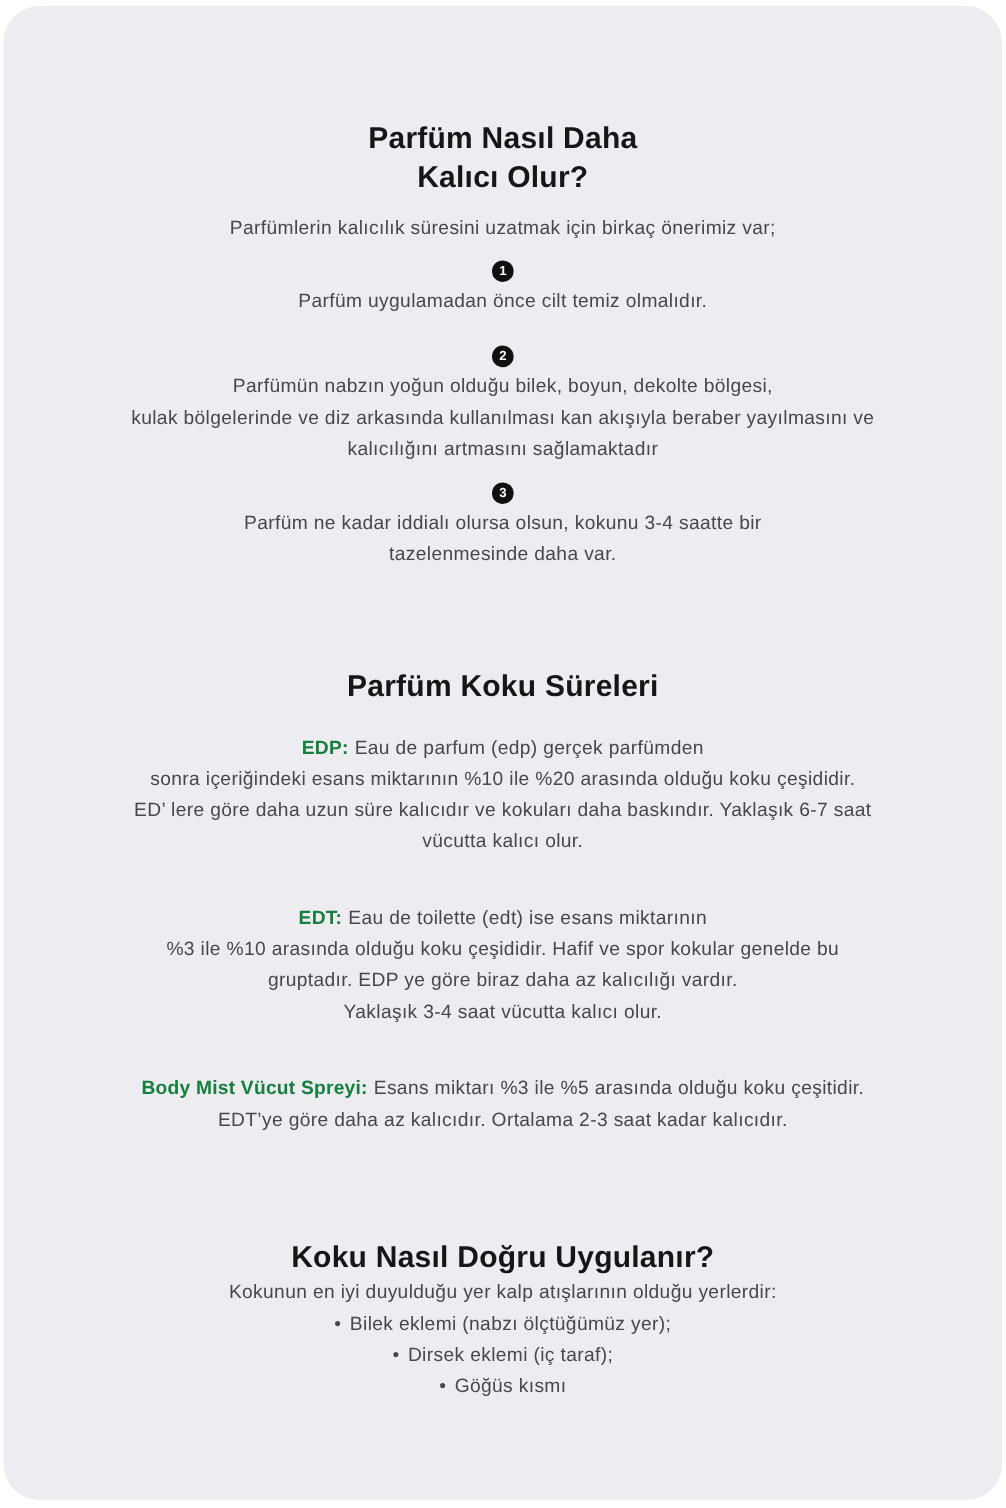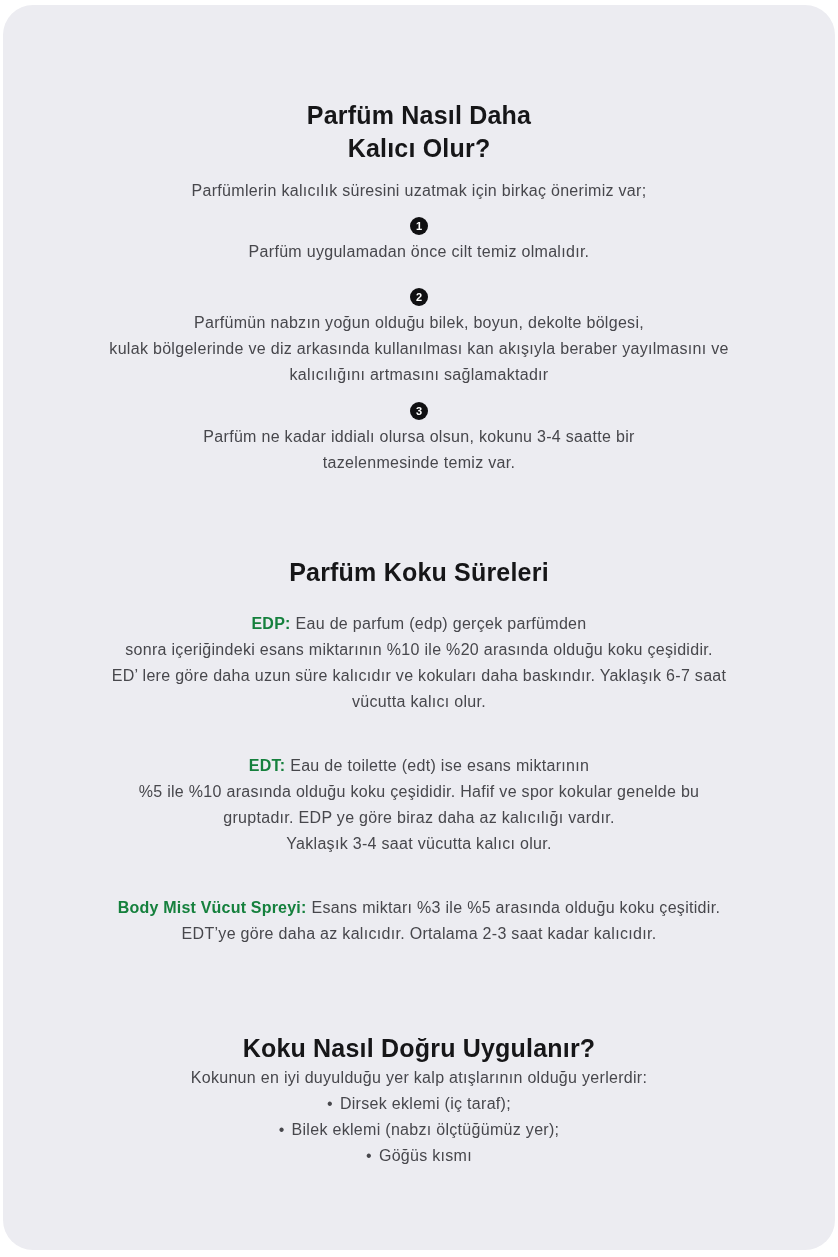--- a/index.html
+++ b/index.html
@@ -74,61 +74,61 @@
     <div class="tip">
       <span class="badge">2</span>
       <div class="line">Parfümün nabzın yoğun olduğu bilek, boyun, dekolte bölgesi,</div>
       <div class="line">kulak bölgelerinde ve diz arkasında kullanılması kan akışıyla beraber yayılmasını ve</div>
       <div class="line">kalıcılığını artmasını sağlamaktadır</div>
     </div>
 
     <div class="tip third">
       <span class="badge">3</span>
       <div class="line">Parfüm ne kadar iddialı olursa olsun, kokunu 3-4 saatte bir</div>
-      <div class="line">tazelenmesinde temiz var.</div>
+      <div class="line">tazelenmesinde daha var.</div>
     </div>
   </section>
 
   <section class="section-durations">
     <h2 class="heading">Parfüm Koku Süreleri</h2>
 
     <div class="entry">
       <div class="line">
         <b>EDP:</b><span>Eau de parfum (edp) gerçek parfümden</span>
       </div>
       <div class="line">sonra içeriğindeki esans miktarının %10 ile %20 arasında olduğu koku çeşididir.</div>
       <div class="line">ED’ lere göre daha uzun süre kalıcıdır ve kokuları daha baskındır. Yaklaşık 6-7 saat</div>
       <div class="line">vücutta kalıcı olur.</div>
     </div>
 
     <div class="entry">
       <div class="line">
         <b>EDT:</b><span>Eau de toilette  (edt) ise esans miktarının</span>
       </div>
-      <div class="line">%5 ile %10 arasında olduğu koku çeşididir. Hafif ve spor kokular genelde bu</div>
+      <div class="line">%3 ile %10 arasında olduğu koku çeşididir. Hafif ve spor kokular genelde bu</div>
       <div class="line">gruptadır. EDP ye göre biraz daha az kalıcılığı vardır.</div>
       <div class="line">Yaklaşık 3-4 saat vücutta kalıcı olur.</div>
     </div>
 
     <div class="entry">
       <div class="line">
         <b>Body Mist Vücut Spreyi:</b><span>Esans miktarı %3 ile %5 arasında olduğu koku çeşitidir.</span>
       </div>
       <div class="line">EDT’ye göre daha az kalıcıdır. Ortalama 2-3 saat kadar kalıcıdır.</div>
     </div>
   </section>
 
   <section class="section-application">
     <h2 class="heading">Koku Nasıl Doğru Uygulanır?</h2>
     <p class="line">Kokunun en iyi duyulduğu yer kalp atışlarının olduğu yerlerdir:</p>
 
     <div class="line bullet-line">
-      <span class="bullet">•</span><span>Dirsek eklemi (iç taraf);</span>
+      <span class="bullet">•</span><span>Bilek eklemi (nabzı ölçtüğümüz yer);</span>
     </div>
     <div class="line bullet-line">
-      <span class="bullet">•</span><span>Bilek eklemi (nabzı ölçtüğümüz yer);</span>
+      <span class="bullet">•</span><span>Dirsek eklemi (iç taraf);</span>
     </div>
     <div class="line bullet-line">
       <span class="bullet">•</span><span>Göğüs kısmı</span>
     </div>
   </section>
 
 </div>
 
 </body></html>

